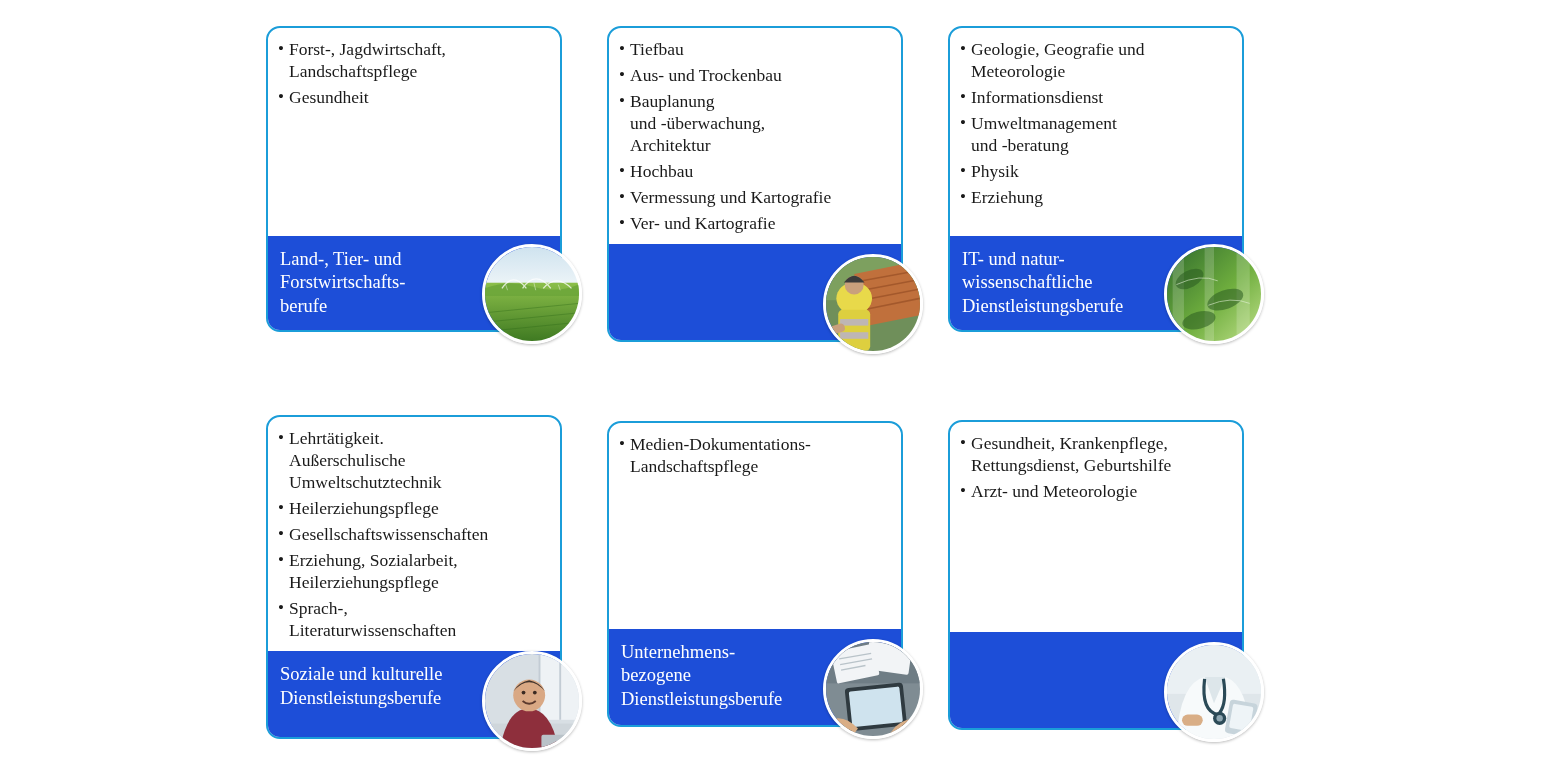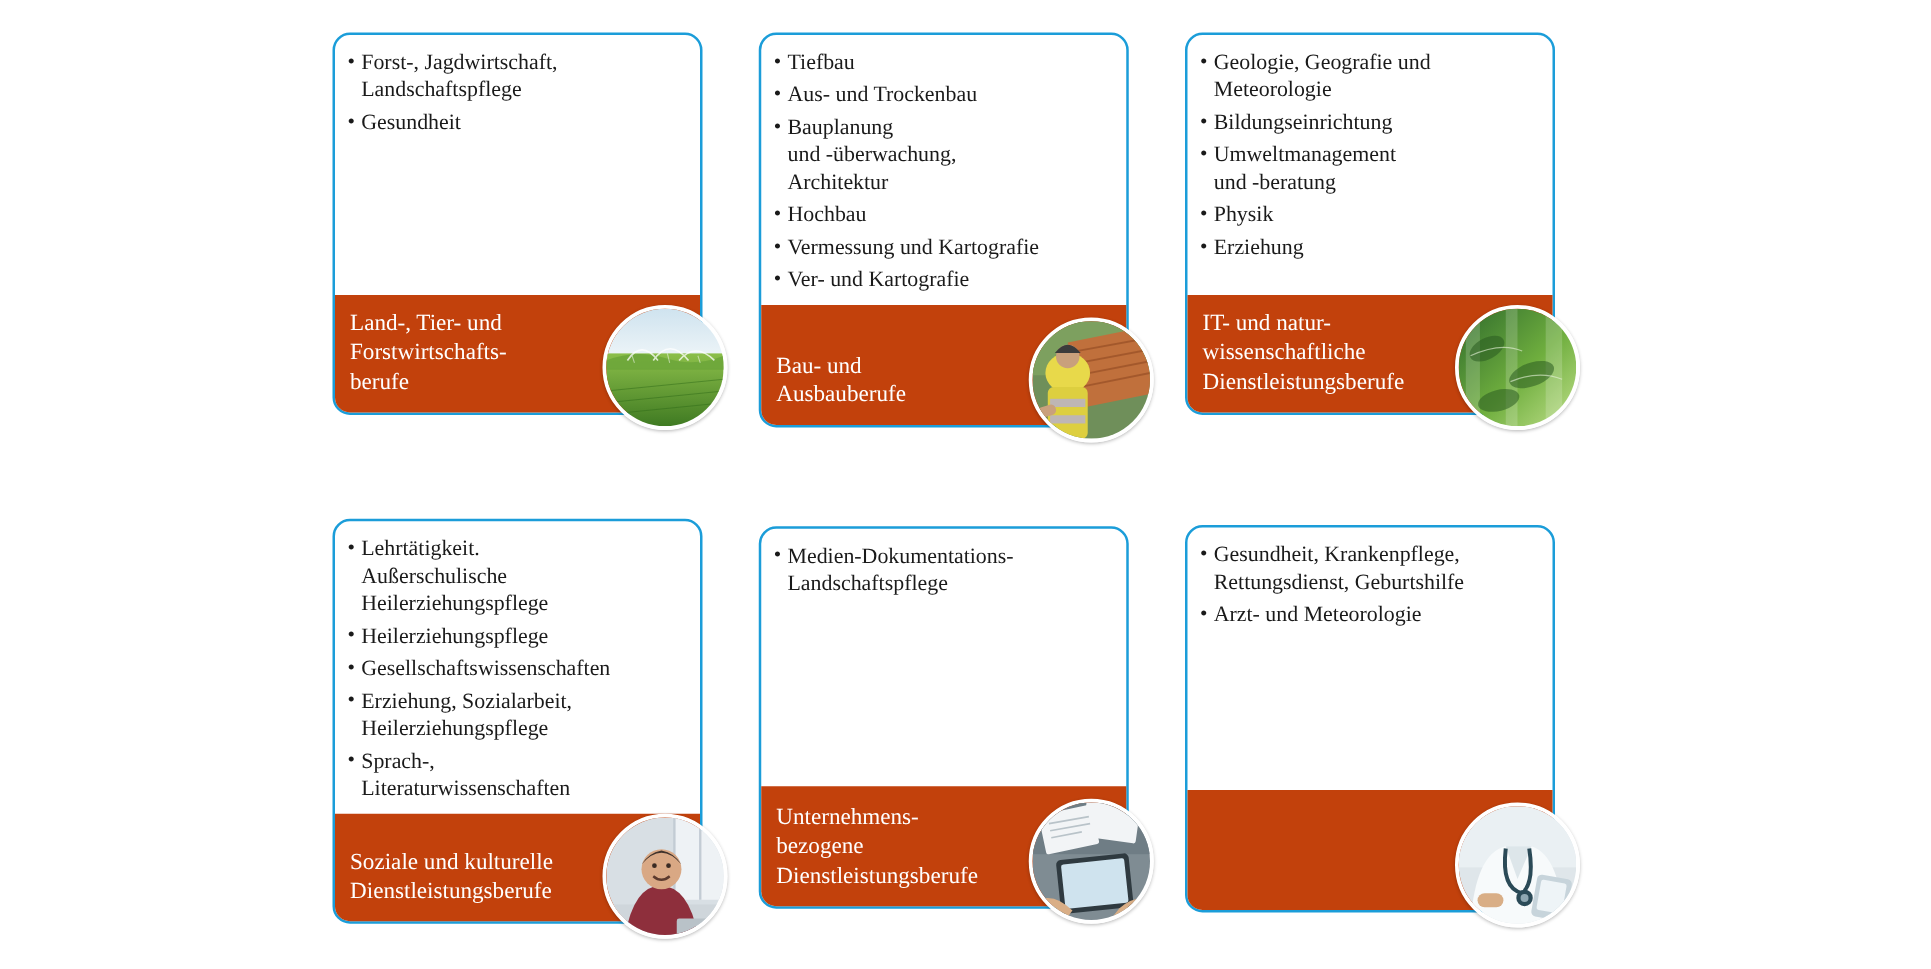--- a/index.html
+++ b/index.html
@@ -58,28 +58,28 @@
     color: #1a1a1a;
   }
   .bullet-text {
     flex: 1 1 auto;
     white-space: pre-line;
   }
 
   .card-footer {
     position: relative;
     box-sizing: border-box;
-    background: #c2410c;
+    background: #1d4ed8;
     border-bottom-left-radius: 12px;
     border-bottom-right-radius: 12px;
     min-height: 92px;
     padding: 12px 96px 12px 12px;
     margin-top: -2px;
     display: flex;
-    align-items: flex-end;
+    align-items: flex-start;
   }
   .footer-label {
     font-size: 18.5px;
     line-height: 1.26;
     color: #ffffff;
     white-space: pre-line;
   }
 
   
   .photo-badge {
@@ -189,22 +189,20 @@
         <div class="bullet-row">
           <span class="bullet-dot">•</span>
           <span class="bullet-text">Vermessung und Kartografie</span>
         </div>
         <div class="bullet-row">
           <span class="bullet-dot">•</span>
           <span class="bullet-text">Ver- und Kartografie</span>
         </div>
       </div>
       <div class="card-footer foot-tall">
-        <div class="footer-label">Bau- und
-Ausbauberufe</div>
         <div class="photo-badge">
           <svg viewBox="0 0 100 100" preserveAspectRatio="xMidYMid slice" aria-hidden="true">
             <rect x="0" y="0" width="100" height="100" fill="#6f8f5a"></rect>
             <rect x="0" y="0" width="100" height="46" fill="#7da05f"></rect>
             <path d="M30 18 L100 4 L100 62 L40 74 Z" fill="#c0703c"></path>
             <g stroke="#9c5328" stroke-width="1.6" opacity="0.8">
               <path d="M34 26 L100 14"></path>
                 <path d="M36 36 L100 24"></path>
                 <path d="M38 46 L100 34"></path>
                 <path d="M40 56 L100 44"></path>
@@ -225,21 +223,21 @@
   <div class="card" id="card-2">
     <div class="card-frame">
       <div class="card-list" style="min-height:210px;">
         <div class="bullet-row">
           <span class="bullet-dot">•</span>
           <span class="bullet-text">Geologie, Geografie und
 Meteorologie</span>
         </div>
         <div class="bullet-row">
           <span class="bullet-dot">•</span>
-          <span class="bullet-text">Bildungseinrichtung</span>
+          <span class="bullet-text">Informationsdienst</span>
         </div>
         <div class="bullet-row">
           <span class="bullet-dot">•</span>
           <span class="bullet-text">Umweltmanagement
 und -beratung</span>
         </div>
         <div class="bullet-row">
           <span class="bullet-dot">•</span>
           <span class="bullet-text">Physik</span>
         </div>
@@ -282,21 +280,21 @@
     </div>
   </div>
 
   <div class="card" id="card-3">
     <div class="card-frame">
       <div class="card-list" style="min-height:215px;">
         <div class="bullet-row">
           <span class="bullet-dot">•</span>
           <span class="bullet-text">Lehrtätigkeit.
 Außerschulische
-Heilerziehungspflege</span>
+Umweltschutztechnik</span>
         </div>
         <div class="bullet-row">
           <span class="bullet-dot">•</span>
           <span class="bullet-text">Heilerziehungspflege</span>
         </div>
         <div class="bullet-row">
           <span class="bullet-dot">•</span>
           <span class="bullet-text">Gesellschaftswissenschaften</span>
         </div>
         <div class="bullet-row">

